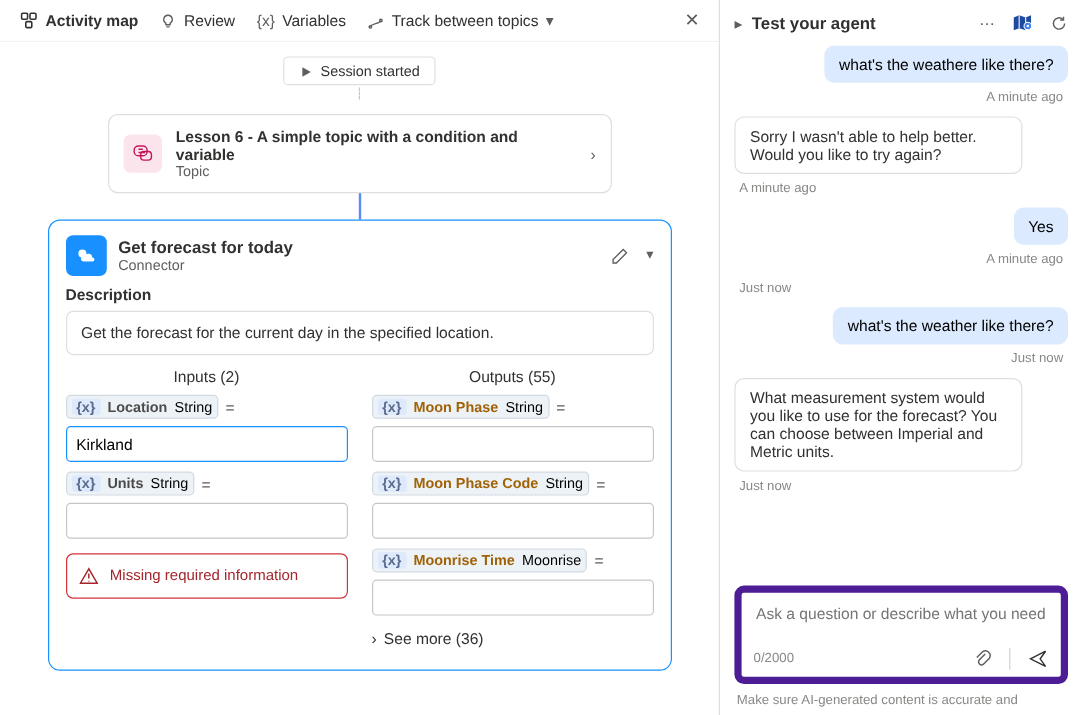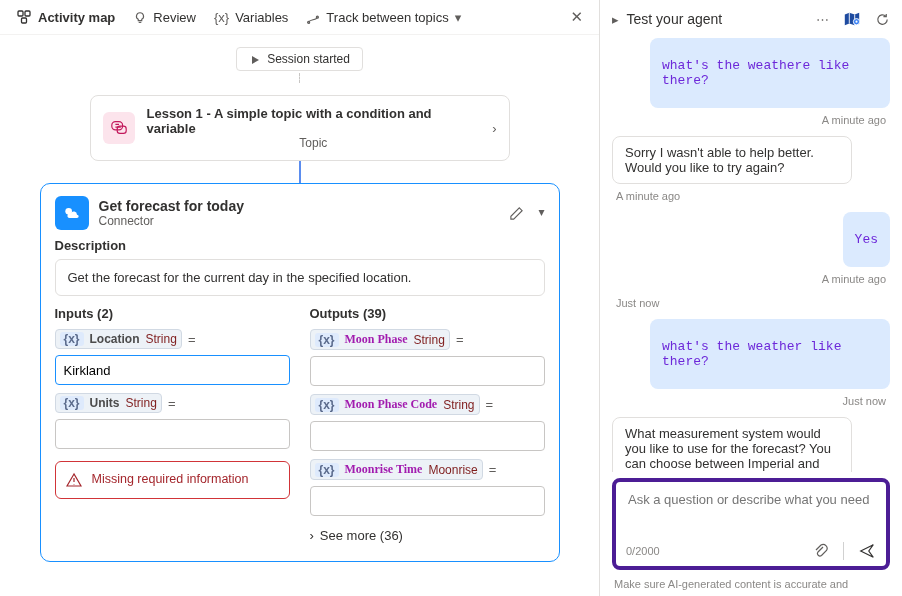--- a/index.html
+++ b/index.html
@@ -64,21 +64,21 @@
   .lesson-icon {
     width: 32px; height: 32px;
     background: #fce4ec;
     border-radius: 6px;
     display: flex;
     align-items: center;
     justify-content: center;
   }
   .lesson-text { flex: 1; }
   .lesson-title { font-weight: 600; font-size: 13px; }
-  .lesson-sub { color: #605e5c; font-size: 12px; text-align: center; }
+  .lesson-sub { color: #605e5c; font-size: 12px; }
   .chev { color: #605e5c; }
   .v-line {
     width: 2px; height: 22px; background: #5b8def; margin: 0 auto;
   }
   .v-dotted {
     width: 0;
     height: 10px;
     border-left: 1px dashed #c8c6c4;
     margin: 2px 0;
   }
@@ -103,36 +103,36 @@
   .desc-box {
     border: 1px solid #e1dfdd;
     border-radius: 6px;
     padding: 10px 12px;
     font-size: 13px;
     color: #323130;
     margin-bottom: 10px;
   }
   .io-row { display: flex; gap: 20px; }
   .io-col { flex: 1; min-width: 0; }
-  .io-head { font-weight: 700; margin-bottom: 8px; }
+  .io-head { font-weight: 400; margin-bottom: 8px; text-align: center; }
   .var-row {
     display: flex; align-items: center; gap: 6px; margin-bottom: 6px;
   }
   .var-pill {
     display: inline-flex; align-items: center;
     background: #edf2f7;
     border: 1px solid #d1d9e3;
     border-radius: 4px;
     padding: 2px 4px;
     gap: 6px;
     font-size: 12px;
   }
   .var-pill .xmark { background: #deeafc; color: #5b6b8c; padding: 0 4px; border-radius: 3px; font-weight:600;}
   .var-name { font-weight: 600; color: #4b4b4b; }
-  .var-type { color: #7f1d1d; }
+  .var-type { color: #000000; }
   .eq { color: #605e5c; }
   .val-input {
     width: 100%;
     height: 30px;
     border: 1px solid #c8c6c4;
     border-radius: 4px;
     padding: 4px 8px;
     font-size: 13px;
     margin-bottom: 8px;
     background: #fff;
@@ -158,70 +158,69 @@
     flex: 1;
     height: 100%;
     display: flex;
     flex-direction: column;
     min-width: 0;
   }
   .test-head {
     display: flex; align-items: center; gap: 8px;
     padding: 10px 12px;
   }
-  .test-head .title { font-weight: 400; font-size: 14px; flex: 1;}
+  .test-head .title { font-weight: 700; font-size: 14px; flex: 1;}
   .test-head .icons { display: flex; gap: 14px; color: #605e5c; align-items: center;}
   .test-head .map-icon svg { display:block; }
   .chat {
     flex: 1;
     overflow: auto;
     padding: 0 12px 6px 12px;
     display: flex; flex-direction: column; gap: 4px;
   }
   .msg-user {
     align-self: flex-end;
     max-width: 240px;
     background: #dbeafe;
-    color: #6d28d9;
+    color: #000000;
     border-radius: 8px;
-    padding: 20px 12px;
+    padding: 8px 12px;
     font-size: 13px;
-    font-family: Liberation Mono, monospace;
   }
   .msg-bot {
     align-self: flex-start;
     max-width: 240px;
     background: #fff;
     border: 1px solid #e1dfdd;
     border-radius: 8px;
     padding: 8px 12px;
     font-size: 13px;
     color: #323130;
   }
   .ts-right { align-self: flex-end; font-size: 11px; color: #8a8886; margin: 2px 4px 6px; }
   .ts-left  { align-self: flex-start; font-size: 11px; color: #8a8886; margin: 2px 4px 6px; }
   .chat-input-wrap {
     margin: 6px 12px;
-    border: 4px solid #4c1d95;
+    border: 6px solid #4c1d95;
     border-radius: 8px;
     padding: 8px 10px 6px 10px;
-    display: flex; flex-direction: column; gap: 16px;
+    display: flex; flex-direction: column; gap: 2px;
   }
   .chat-input {
     border: none; outline: none; resize: none;
     font-size: 13px; color: #323130; height: 36px;
     font-family: inherit;
   }
   .chat-controls { display: flex; align-items: center; justify-content: space-between; }
   .char-count { font-size: 11px; color: #8a8886; }
   .chat-actions { display: flex; gap: 14px; color: #605e5c; align-items: center;}
   .chat-actions .divider { width:1px; height:18px; background:#d1d1d1; }
   .footer-note { font-size: 11px; color: #8a8886; padding: 2px 14px 6px; }
   svg { display: inline-block; vertical-align: middle; }
-  .outpill .var-name { color:#a21caf;font-family:Liberation Serif, serif; }
+  .outpill .var-name { color:#a16207; }
 </style>
 </head>
 <body>
 
 <div class="left-pane">
 
   <div class="toolbar">
     <div class="toolbar-item active">
       <span>
         <svg width="16" height="16" viewBox="0 0 16 16" fill="none" stroke="#323130" stroke-width="1.3">
@@ -273,21 +272,21 @@
 
     <div class="lesson-card">
       <div class="lesson-icon">
         <svg width="18" height="18" viewBox="0 0 20 20" fill="none" stroke="#c2185b" stroke-width="1.3">
           <rect x="2" y="3" width="12" height="9" rx="4"></rect>
             <path d="M6 6h4M6 9h6"></path>
           <rect x="8" y="8" width="10" height="8" rx="3"></rect>
         </svg>
       </div>
       <div class="lesson-text">
-        <div class="lesson-title">Lesson 1 - A simple topic with a condition and variable</div>
+        <div class="lesson-title">Lesson 6 - A simple topic with a condition and variable</div>
         <div class="lesson-sub">Topic</div>
       </div>
       <div class="chev">›</div>
     </div>
 
     <div class="v-line"></div>
 
     <div class="node-card">
       <div class="node-head">
         <div class="node-icon">
@@ -343,21 +342,21 @@
               <svg width="16" height="16" viewBox="0 0 16 16" fill="none" stroke="#a4262c" stroke-width="1.2">
                 <path d="M8 2L1 14h14L8 2z"></path>
                   <path d="M8 6v4M8 12v.5"></path>
               </svg>
             </span>
             <span>Missing required information</span>
           </div>
         </div>
 
         <div class="io-col">
-          <div class="io-head">Outputs (39)</div>
+          <div class="io-head">Outputs (55)</div>
 
           <div class="var-row">
             <span class="var-pill outpill">
               <span class="xmark">{x}</span>
               <span class="var-name">Moon Phase</span>
               <span class="var-type">String</span>
             </span>
             <span class="eq">=</span>
           </div>
           <input class="val-input" style="">

